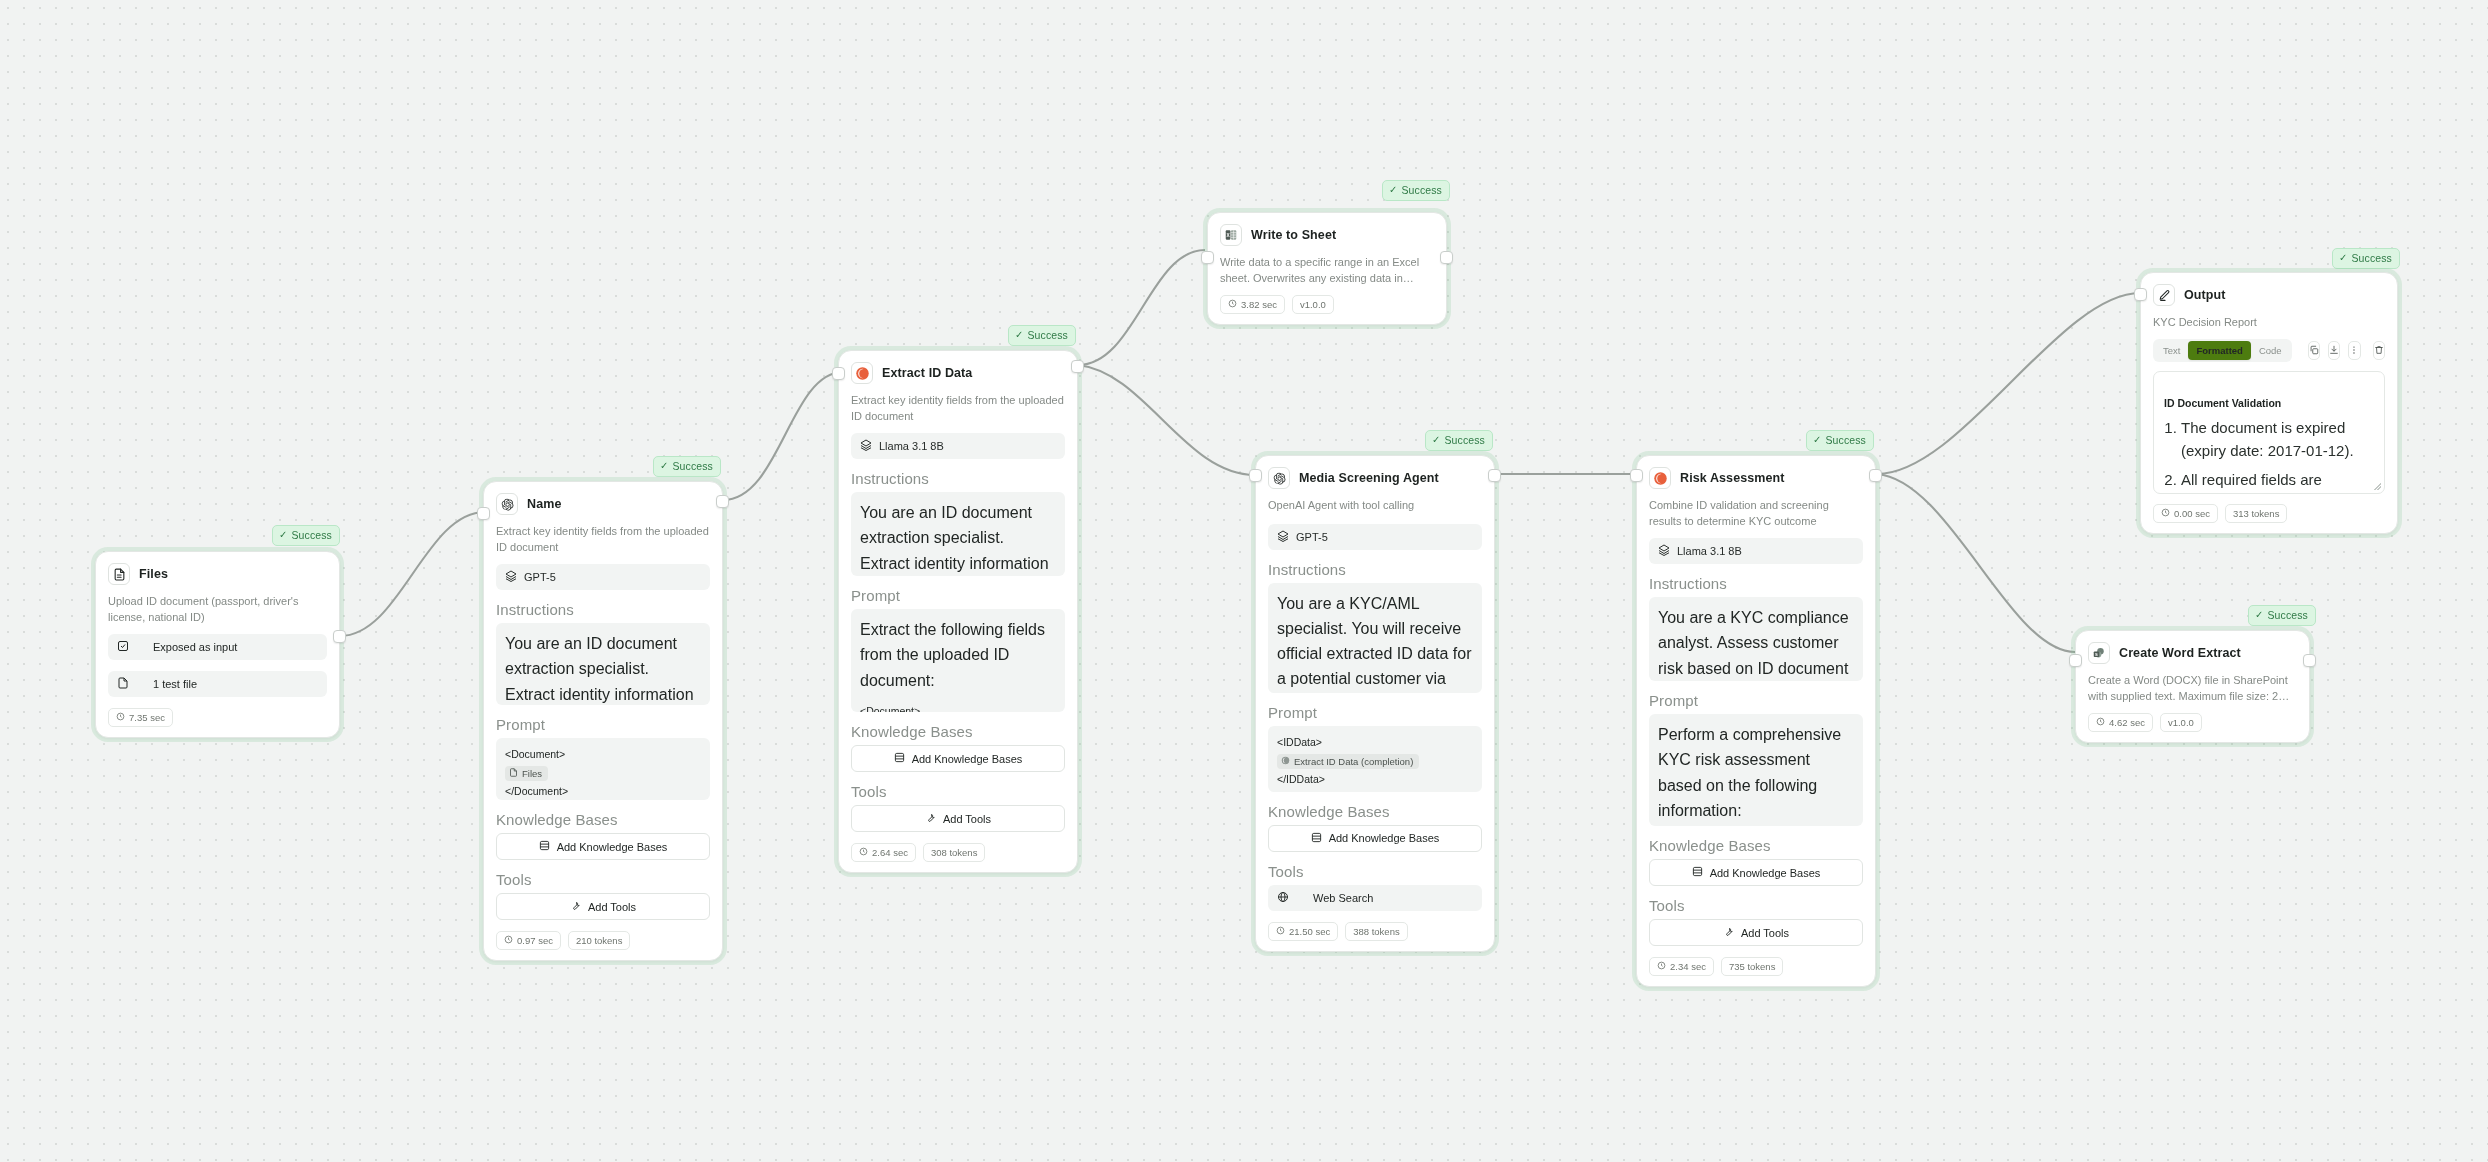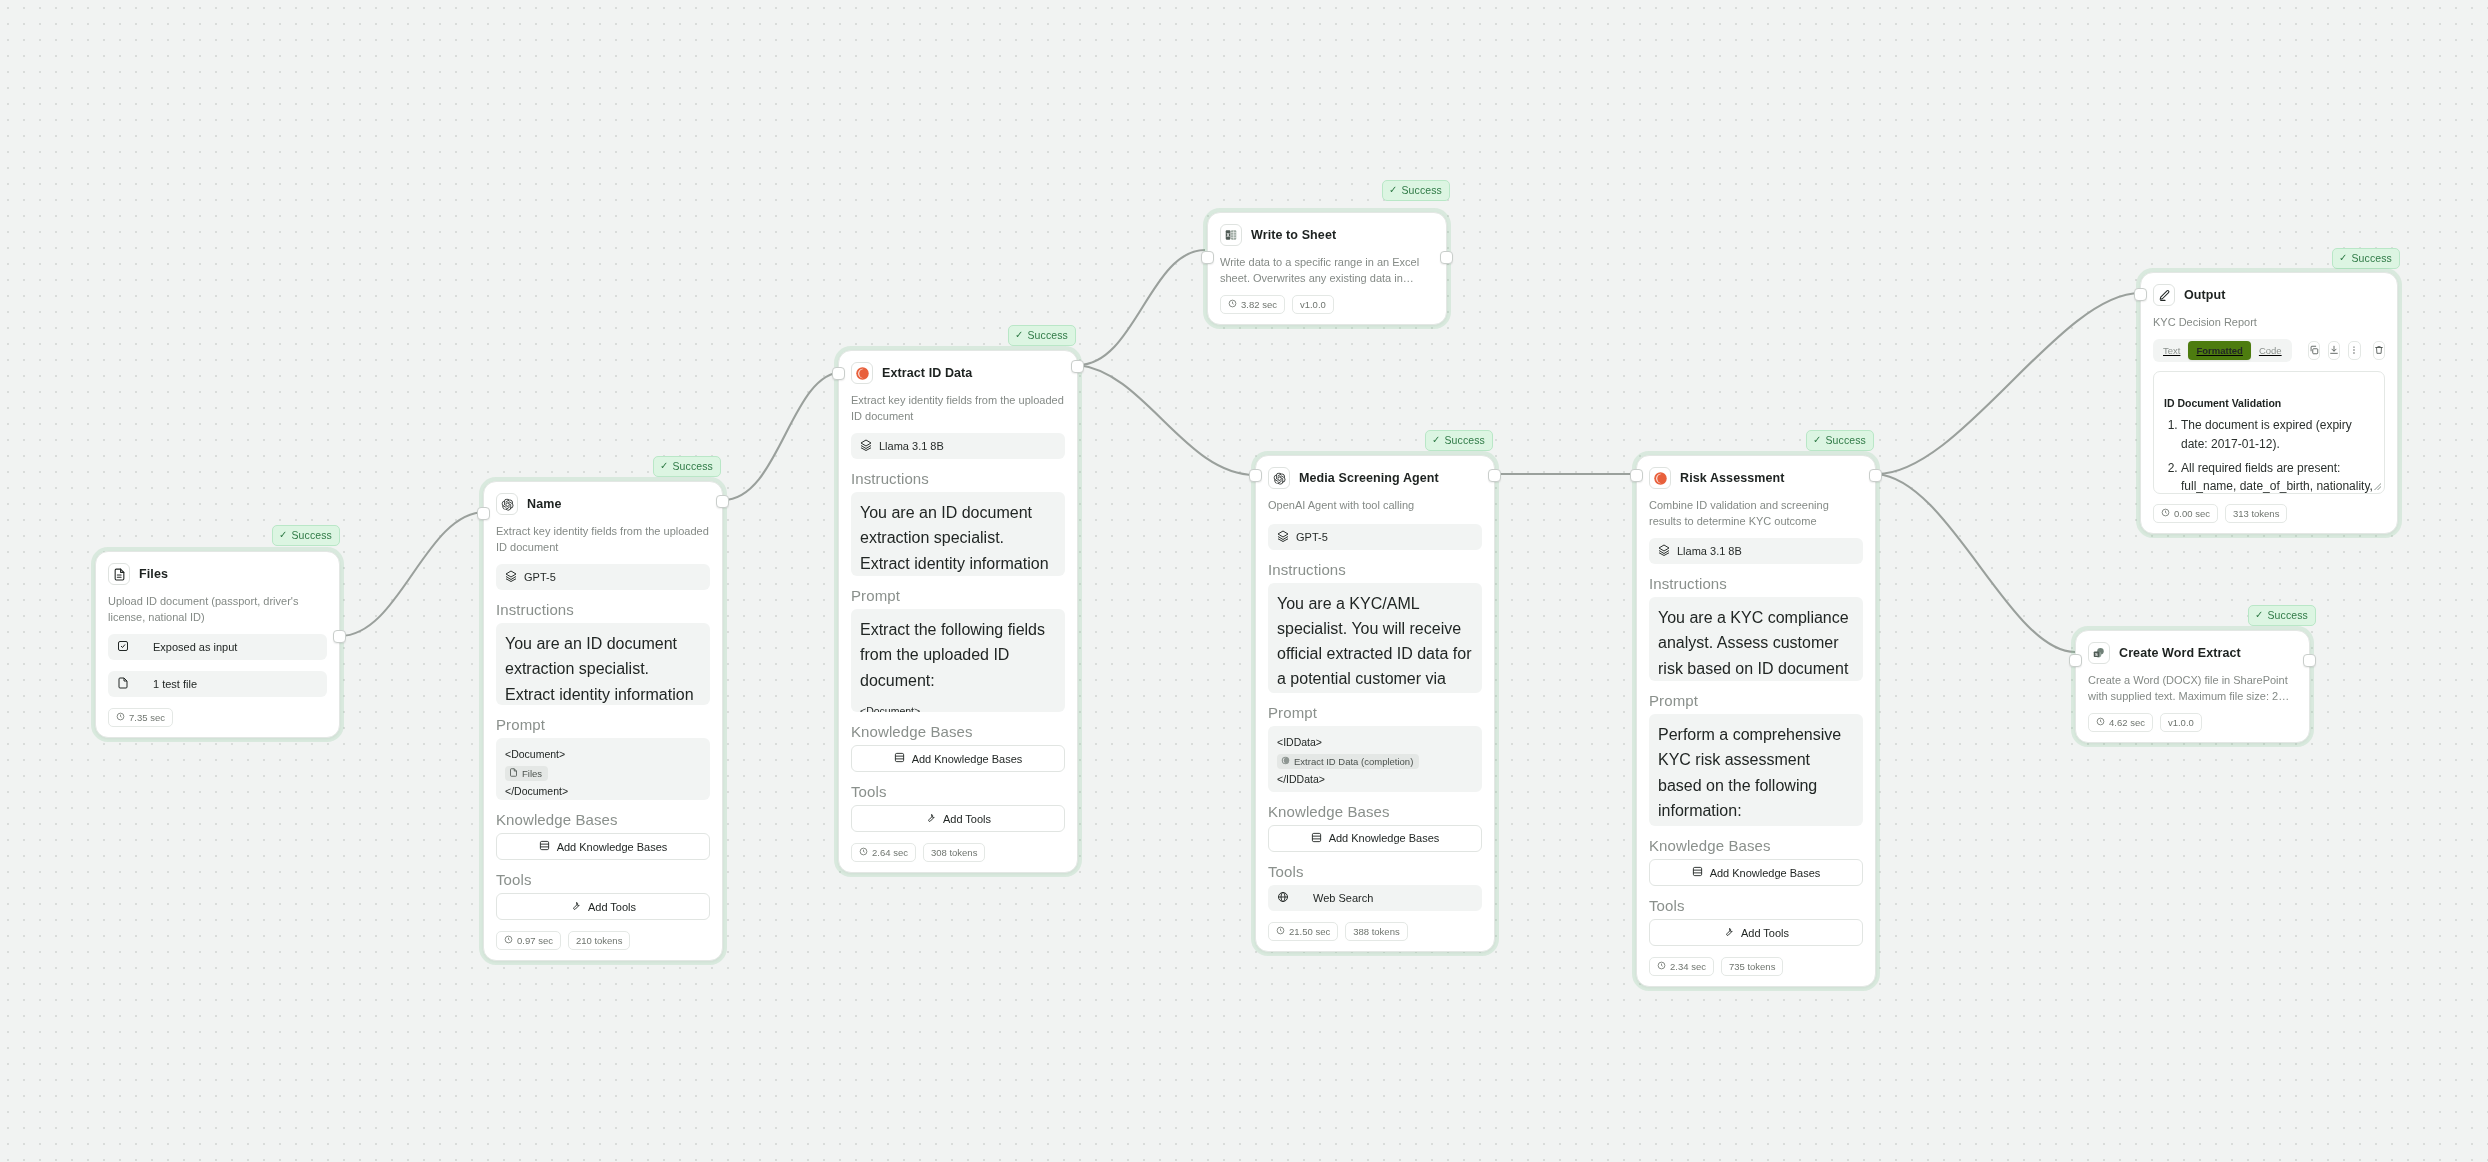--- a/index.html
+++ b/index.html
@@ -122,39 +122,39 @@
   .handle {
     position:absolute;
     width: 13px; height: 13px;
     background:#ffffff;
     border:1px solid #c9cecb;
     border-radius: 4px;
     box-shadow: 0 1px 1.5px rgba(0,0,0,.08);
   }
 
   
-  .seg-group { display:flex; align-items:center; gap:8px; margin-bottom:9px;text-decoration:underline; }
+  .seg-group { display:flex; align-items:center; gap:8px; margin-bottom:9px; }
   .segmented {
     display:flex; background:#f2f4f3; border-radius:6px; padding:2px;
   }
   .segmented .seg {
     font-size: 9.5px; color:#8b918d; padding: 4px 8px; border-radius:4px; white-space:nowrap;
   }
   .segmented .seg.active { background:#4d7c0f; color:#222725; font-weight:700; box-shadow:0 1px 2px rgba(0,0,0,.07);text-align:center; }
   .icon-btn {
     width: 19px; height:19px; border:1px solid #e4e8e5; border-radius:5px;
     background:#fff; display:flex; align-items:center; justify-content:center;
   }
   .out-body {
     border:1px solid #e4e8e5; border-radius:7px; padding: 25px 10px 8px 10px;
     margin-bottom: 10px; position:relative; overflow:hidden;
   }
   .out-h { font-size: 10.5px; font-weight:700; color:#1d2220; margin-bottom: 7px; }
   .out-ol { list-style: decimal; padding-left: 17px; }
-  .out-ol li { font-size:12px; color:#2a302d; line-height:1.58; margin-bottom: 5px; }
+  .out-ol li { font-size:15px; color:#2a302d; line-height:1.58; margin-bottom: 5px; }
   .resize-grip { position:absolute; right:3px; bottom:3px; width:7px; height:7px;
      background: linear-gradient(135deg, transparent 45%, #c3c8c5 45%, #c3c8c5 58%, transparent 58%,
                  transparent 70%, #c3c8c5 70%, #c3c8c5 83%, transparent 83%); }
 </style>
 </head>
 <body>
 
 <div id="canvas">
 
   <svg id="edges" viewBox="0 0 2488 1162">

